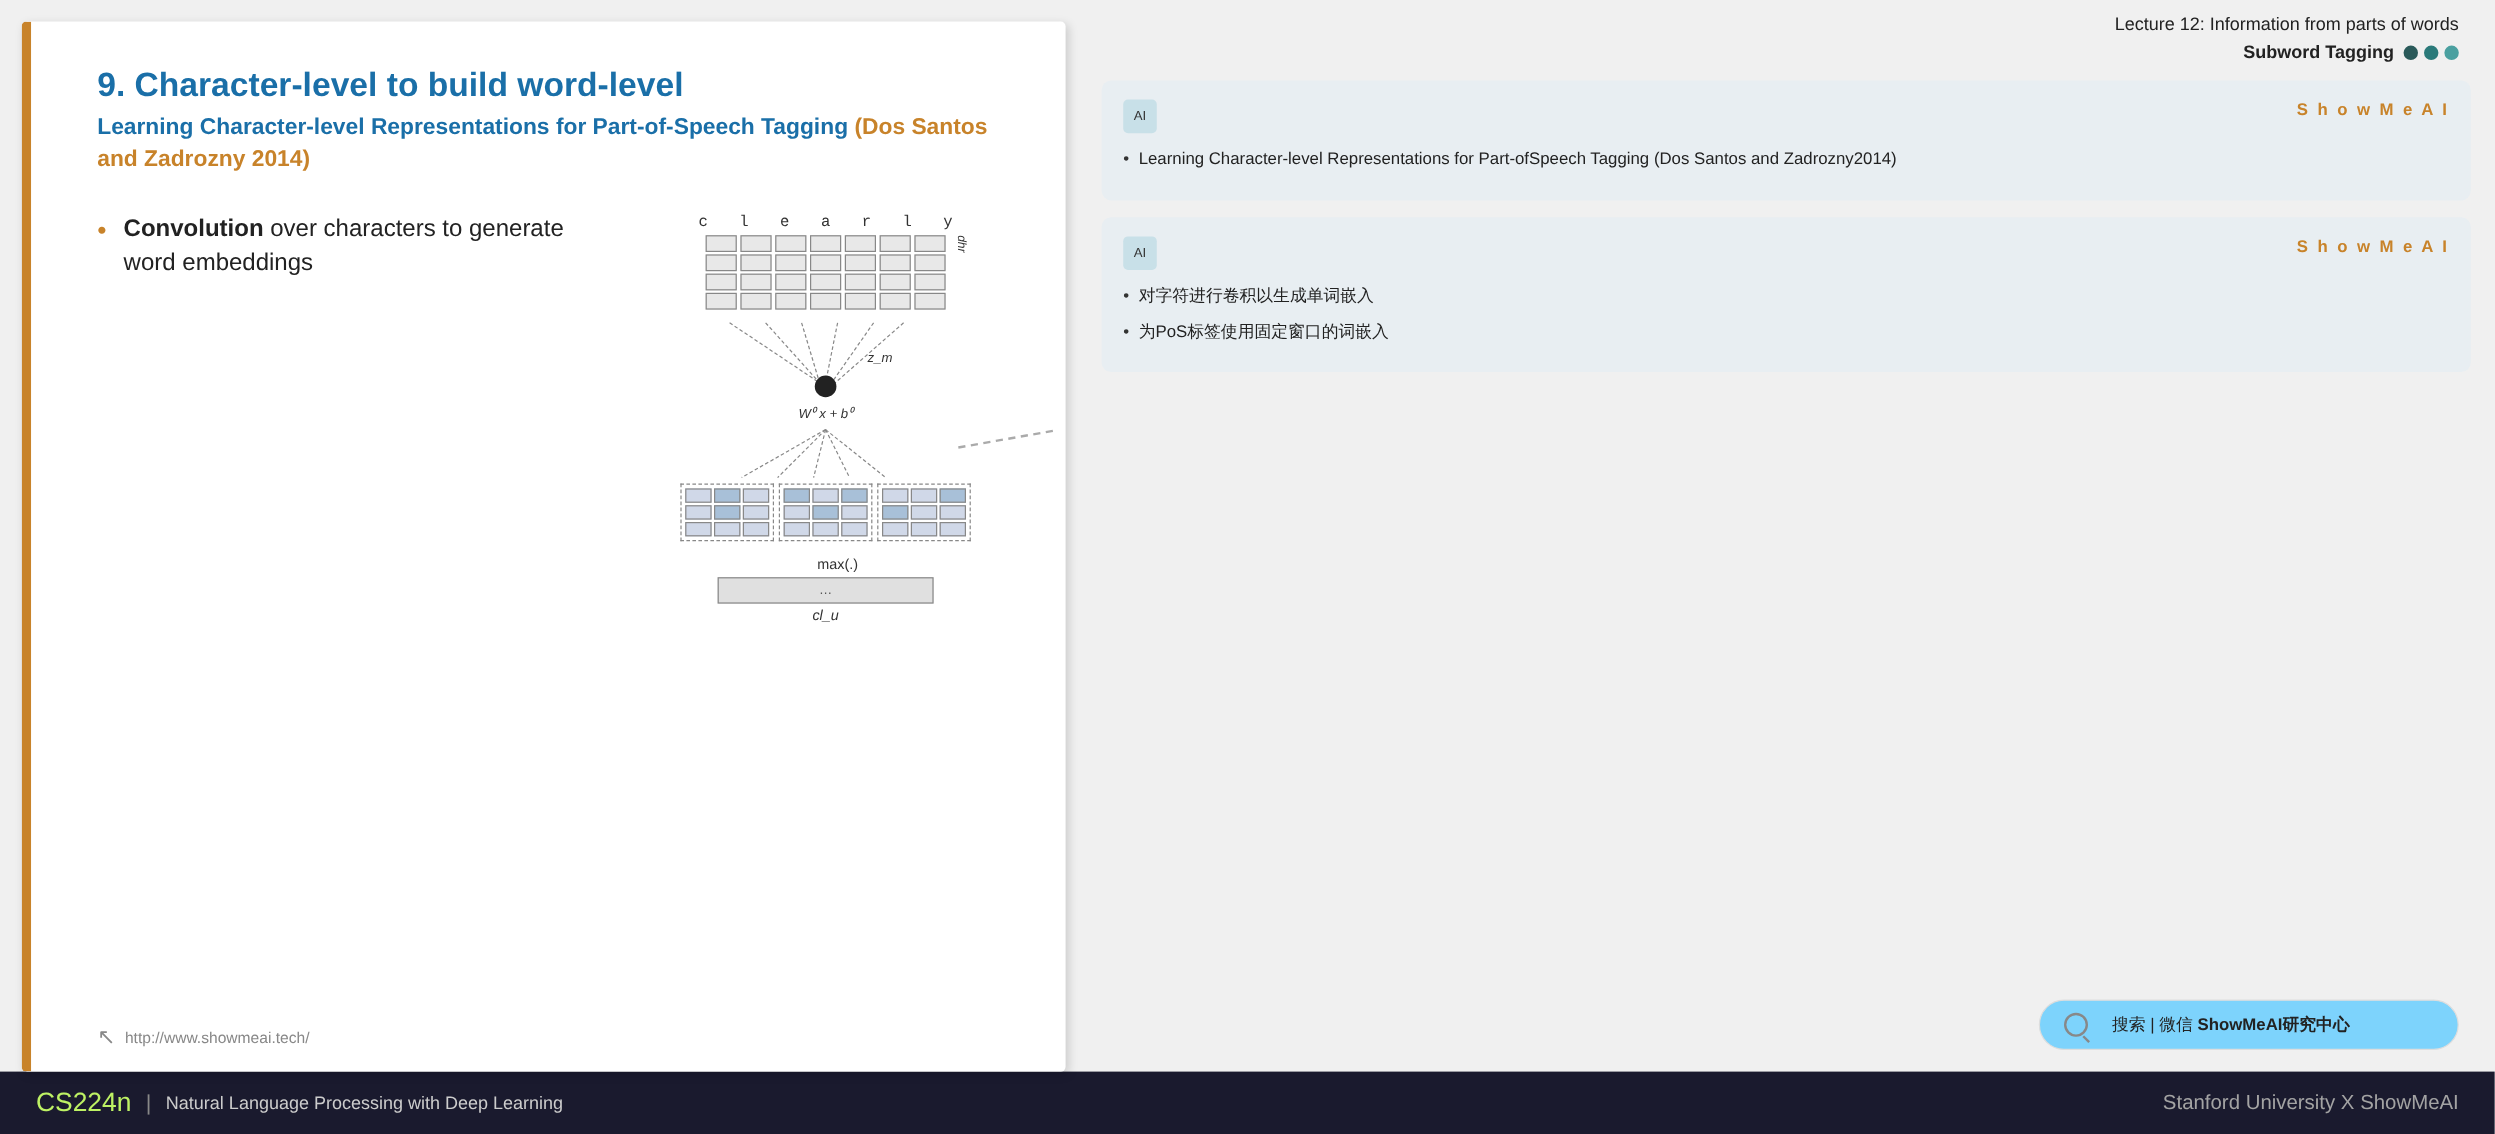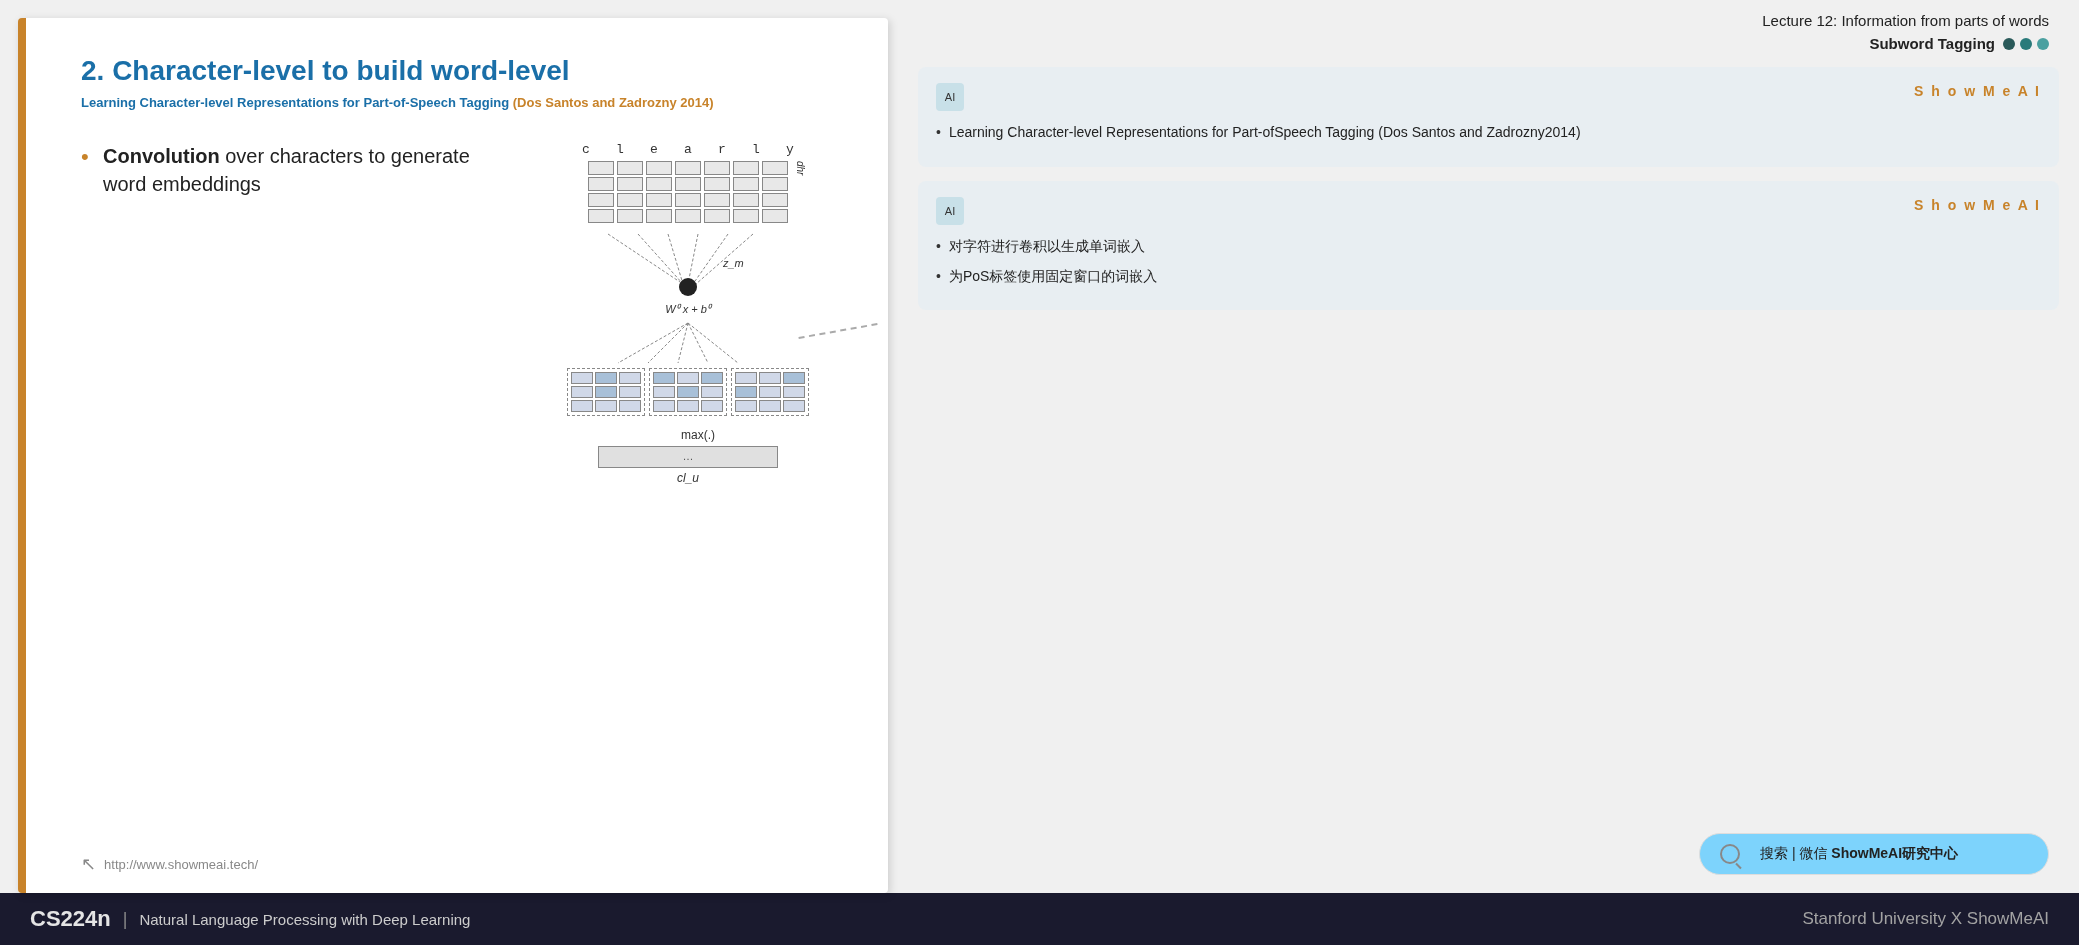--- a/index.html
+++ b/index.html
@@ -34,21 +34,21 @@
 
     .slide-title {
       font-size: 28px;
       font-weight: 900;
       color: #1a6fa8;
       margin-bottom: 6px;
       line-height: 1.2;
     }
 
     .slide-subtitle {
-      font-size: 13px;
+      font-size: 19px;
       font-weight: 700;
       color: #1a6fa8;
       margin-bottom: 30px;
       line-height: 1.4;
     }
 
     .slide-subtitle .authors {
       color: #c8832a;
     }
 
@@ -386,22 +386,22 @@
     }
 
     .bottom-left {
       display: flex;
       align-items: center;
       gap: 12px;
     }
 
     .cs224n-label {
       font-size: 22px;
-      font-weight: 700;
-      color: #e5e5e5;
+      font-weight: 400;
+      color: #bef264;
     }
 
     .bottom-divider {
       color: #888;
       font-size: 18px;
     }
 
     .bottom-subtitle {
       font-size: 15px;
       color: #cccccc;
@@ -425,21 +425,21 @@
       transform: rotate(-10deg);
     }
   </style>
 </head>
 <body>
 
 <div class="main-content">
 
   <div class="slide-panel">
 
-    <div class="slide-title">2. Character-level to build word-level</div>
+    <div class="slide-title">9. Character-level to build word-level</div>
 
     <div class="slide-subtitle">
       <span>Learning Character-level Representations for Part-of-Speech Tagging</span><span class="authors"> (Dos Santos and Zadrozny 2014)</span>
     </div>
 
     <div class="slide-body">
       <ul class="bullet-list">
         <li>
           <strong>Convolution</strong><span> over characters to generate word embeddings</span>
         </li>

